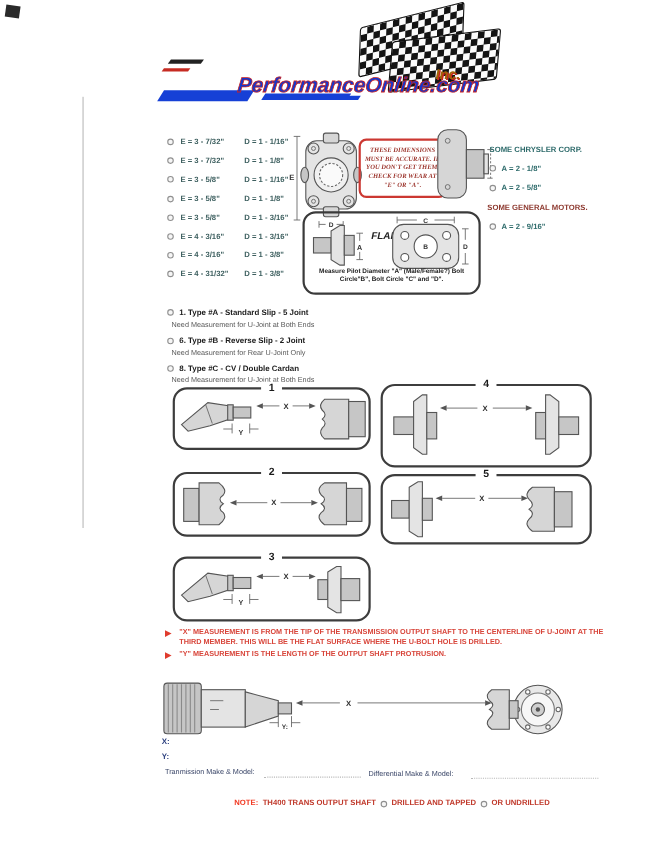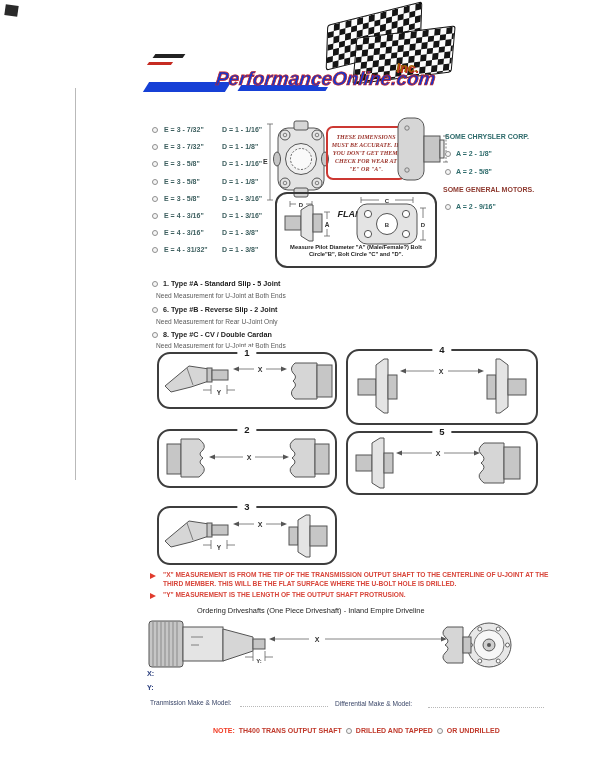--- a/index.html
+++ b/index.html
@@ -289,21 +289,20 @@
 
   <div class="abs rednote-row" style="left:150px;top:571px;width:408px">
     <span class="tri" style="margin-top:2px"></span>
     <span class="rednote">"X" MEASUREMENT IS FROM THE TIP OF THE TRANSMISSION OUTPUT SHAFT TO THE CENTERLINE OF U-JOINT AT THE THIRD MEMBER. THIS WILL BE THE FLAT SURFACE WHERE THE U-BOLT HOLE IS DRILLED.</span>
   </div>
   <div class="abs rednote-row" style="left:150px;top:591px;width:408px">
     <span class="tri" style="margin-top:2px"></span>
     <span class="rednote">"Y" MEASUREMENT IS THE LENGTH OF THE OUTPUT SHAFT PROTRUSION.</span>
   </div>
 
-  <div class="abs order-title">Ordering Driveshafts (One Piece Driveshaft) - Inland Empire Driveline</div>
 
   <svg class="abs" style="left:145px;top:615px" width="420" height="60" viewBox="0 0 420 60">
     <rect class="shape2" x="4" y="6" width="34" height="46" rx="3"></rect>
     <line x1="8" y1="7" x2="8" y2="51" stroke="#8a8a8a" stroke-width="1"></line>
     <line x1="12" y1="7" x2="12" y2="51" stroke="#8a8a8a" stroke-width="1"></line>
     <line x1="16" y1="7" x2="16" y2="51" stroke="#8a8a8a" stroke-width="1"></line>
     <line x1="20" y1="7" x2="20" y2="51" stroke="#8a8a8a" stroke-width="1"></line>
     <line x1="24" y1="7" x2="24" y2="51" stroke="#8a8a8a" stroke-width="1"></line>
     <line x1="28" y1="7" x2="28" y2="51" stroke="#8a8a8a" stroke-width="1"></line>
     <line x1="32" y1="7" x2="32" y2="51" stroke="#8a8a8a" stroke-width="1"></line>

